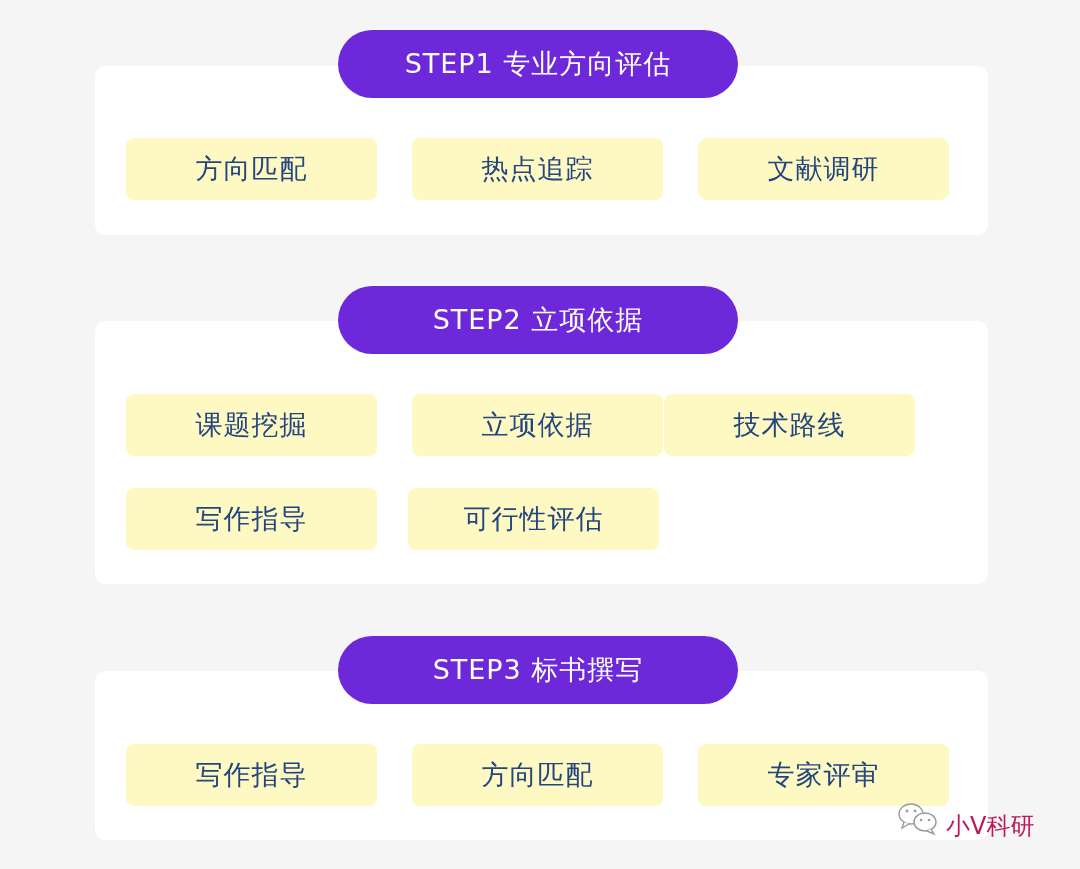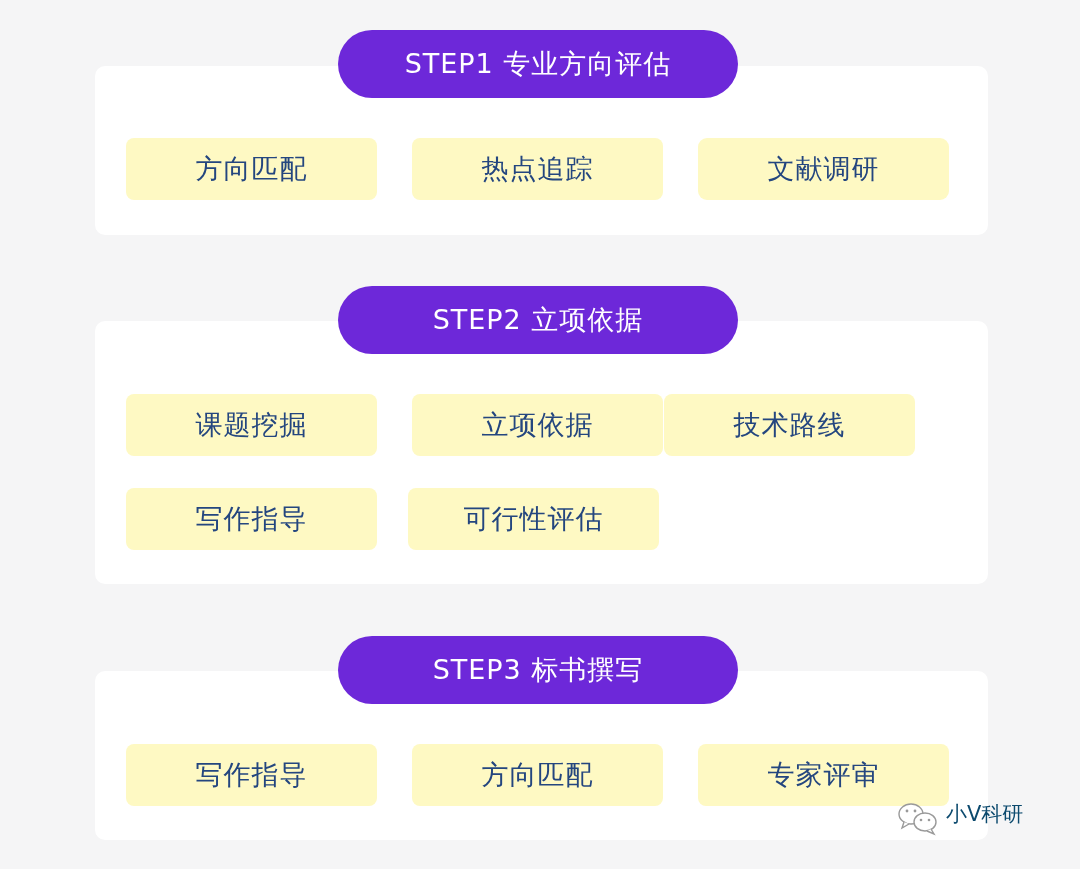--- a/index.html
+++ b/index.html
@@ -33,23 +33,23 @@
     background: #fef9c3;
     border-radius: 8px;
     color: #24467f;
     font-size: 27px;
     display: flex; align-items: center; justify-content: center;
     letter-spacing: 1px;
   }
   .watermark {
     position: absolute;
     left: 896px; top: 800px;
-    display: flex; align-items: flex-start;
-    color: #0c4a6e;
-    font-size: 21px;
+    display: flex; align-items: flex-end;
+    color: #be185d;
+    font-size: 24px;
     z-index: 3;
   }
   .watermark svg { margin-right: 6px; }
 </style>
 </head>
 <body>
 
 <div class="card" style="top:66px; height:169px;"></div>
 <div class="step-pill" style="top:30px;">STEP1  专业方向评估</div>
 <div class="chip" style="left:126px; top:138px;">方向匹配</div>

